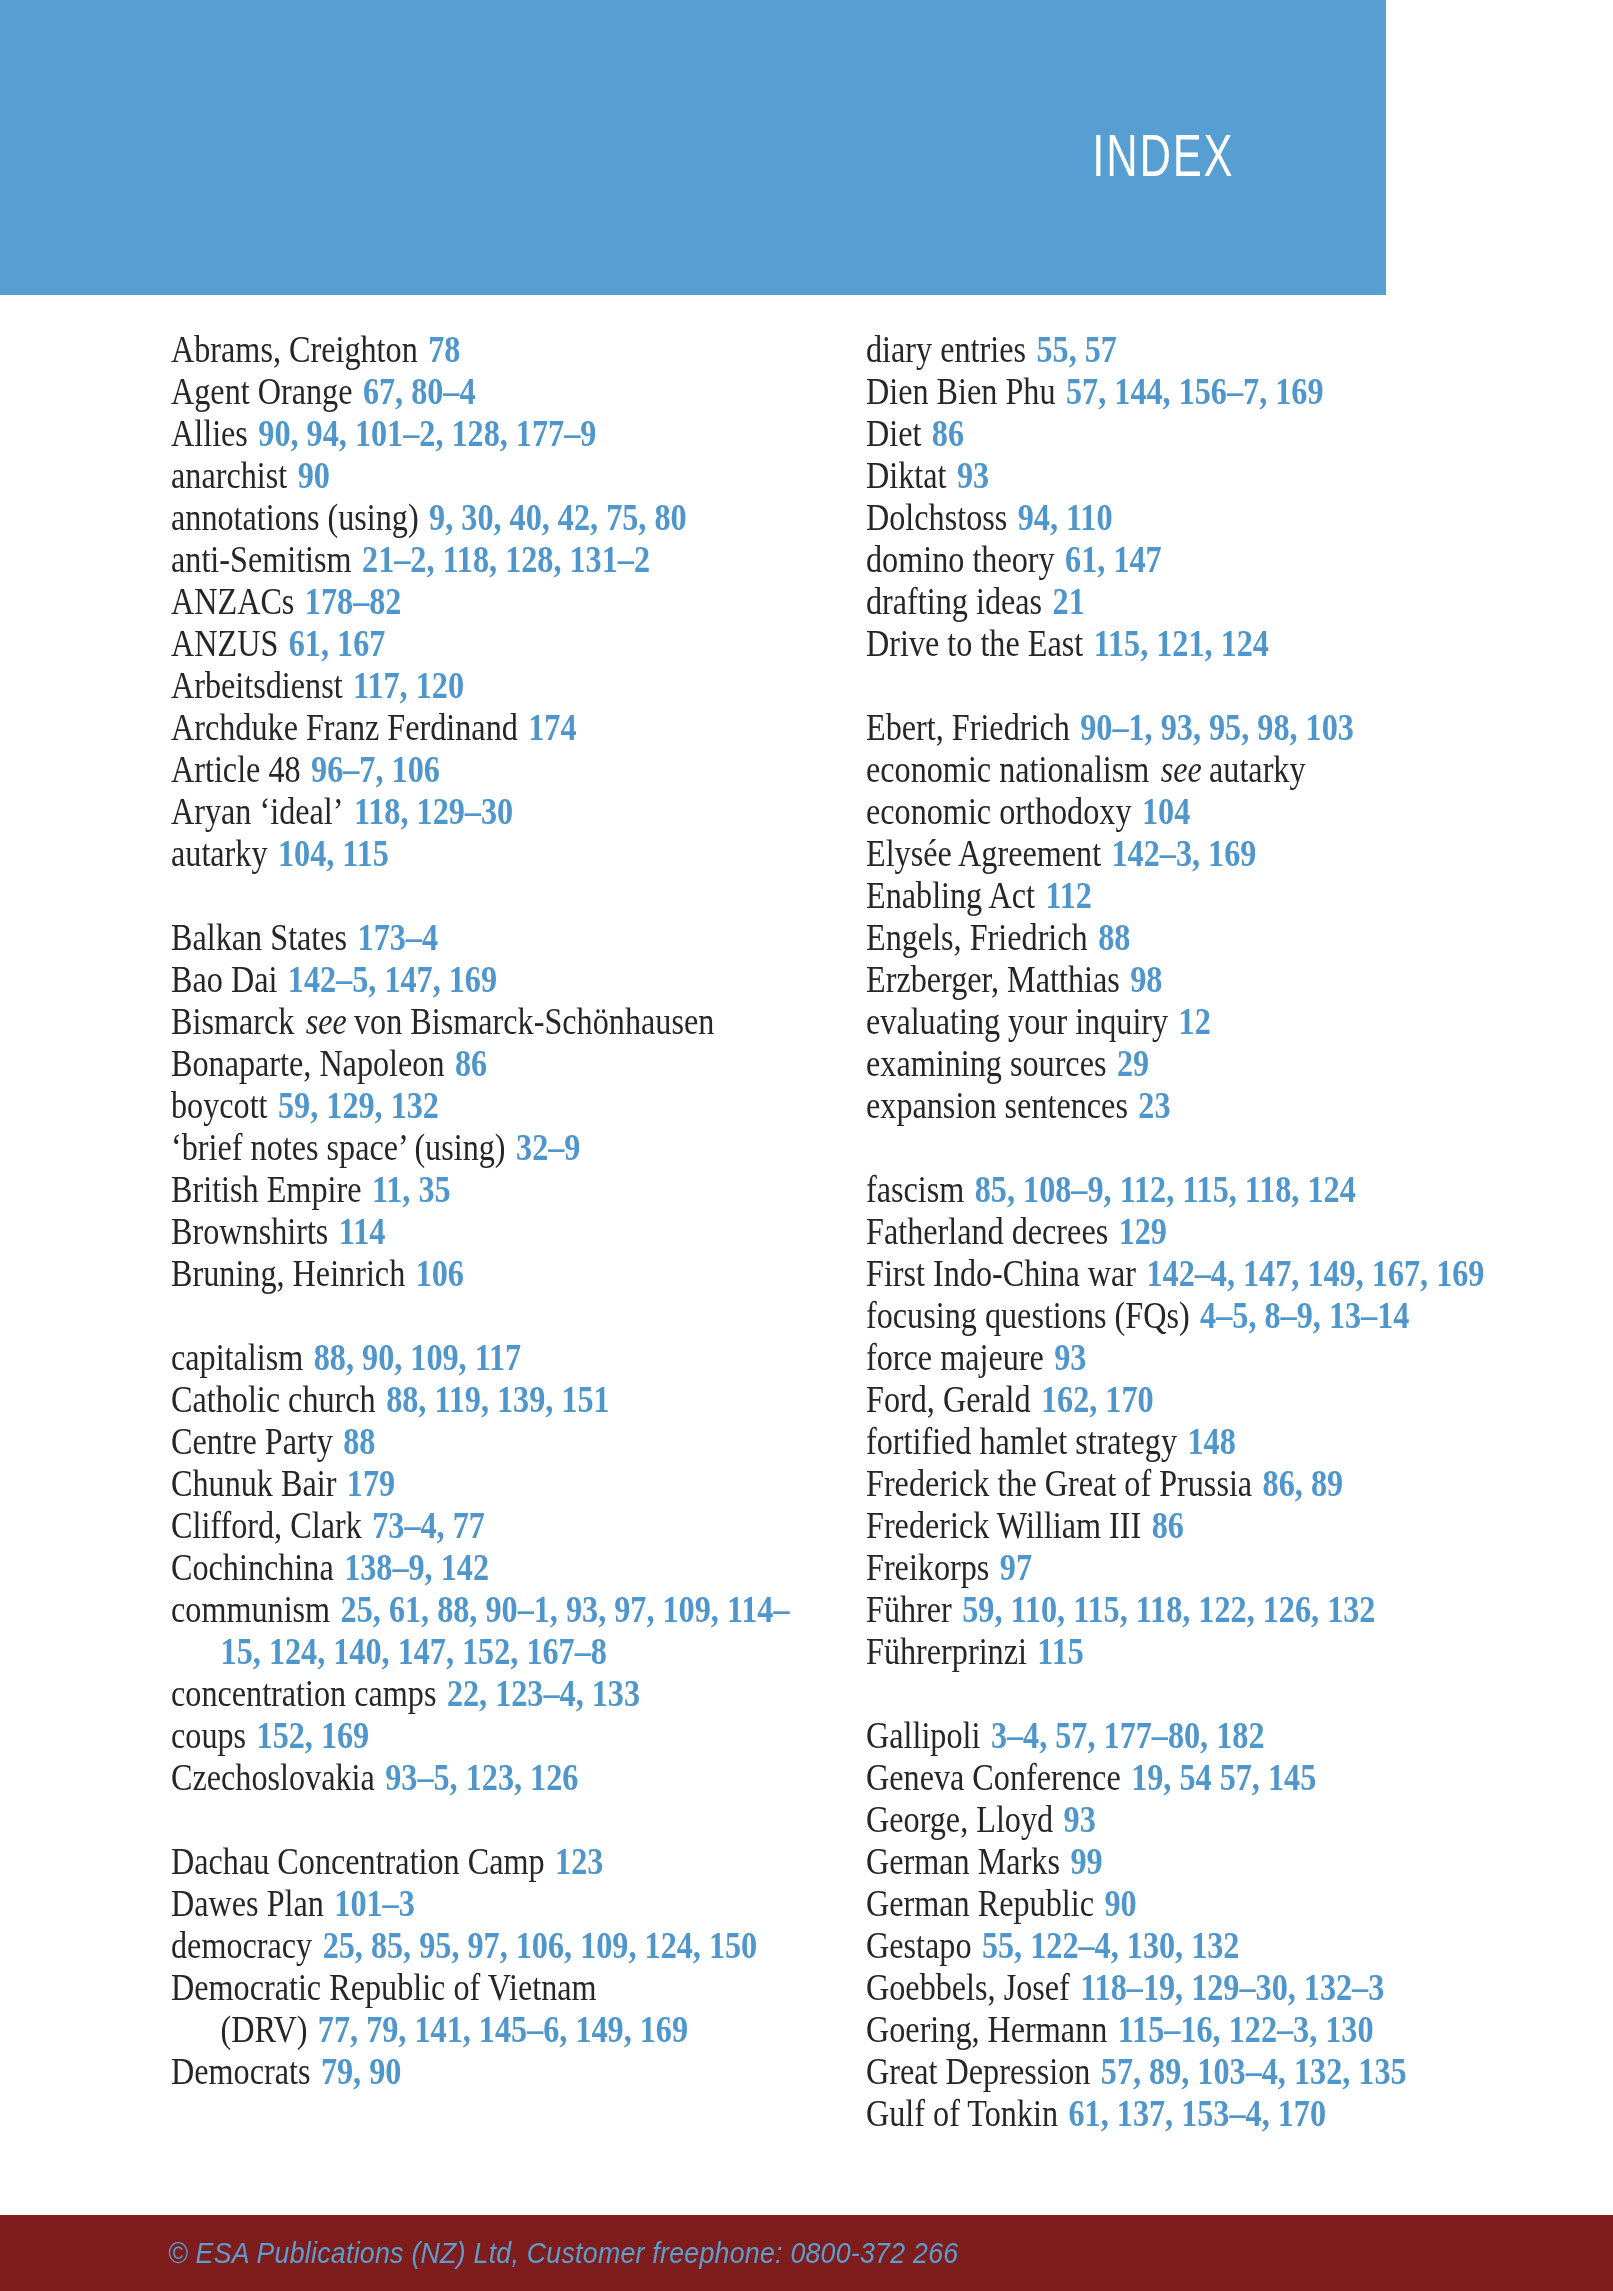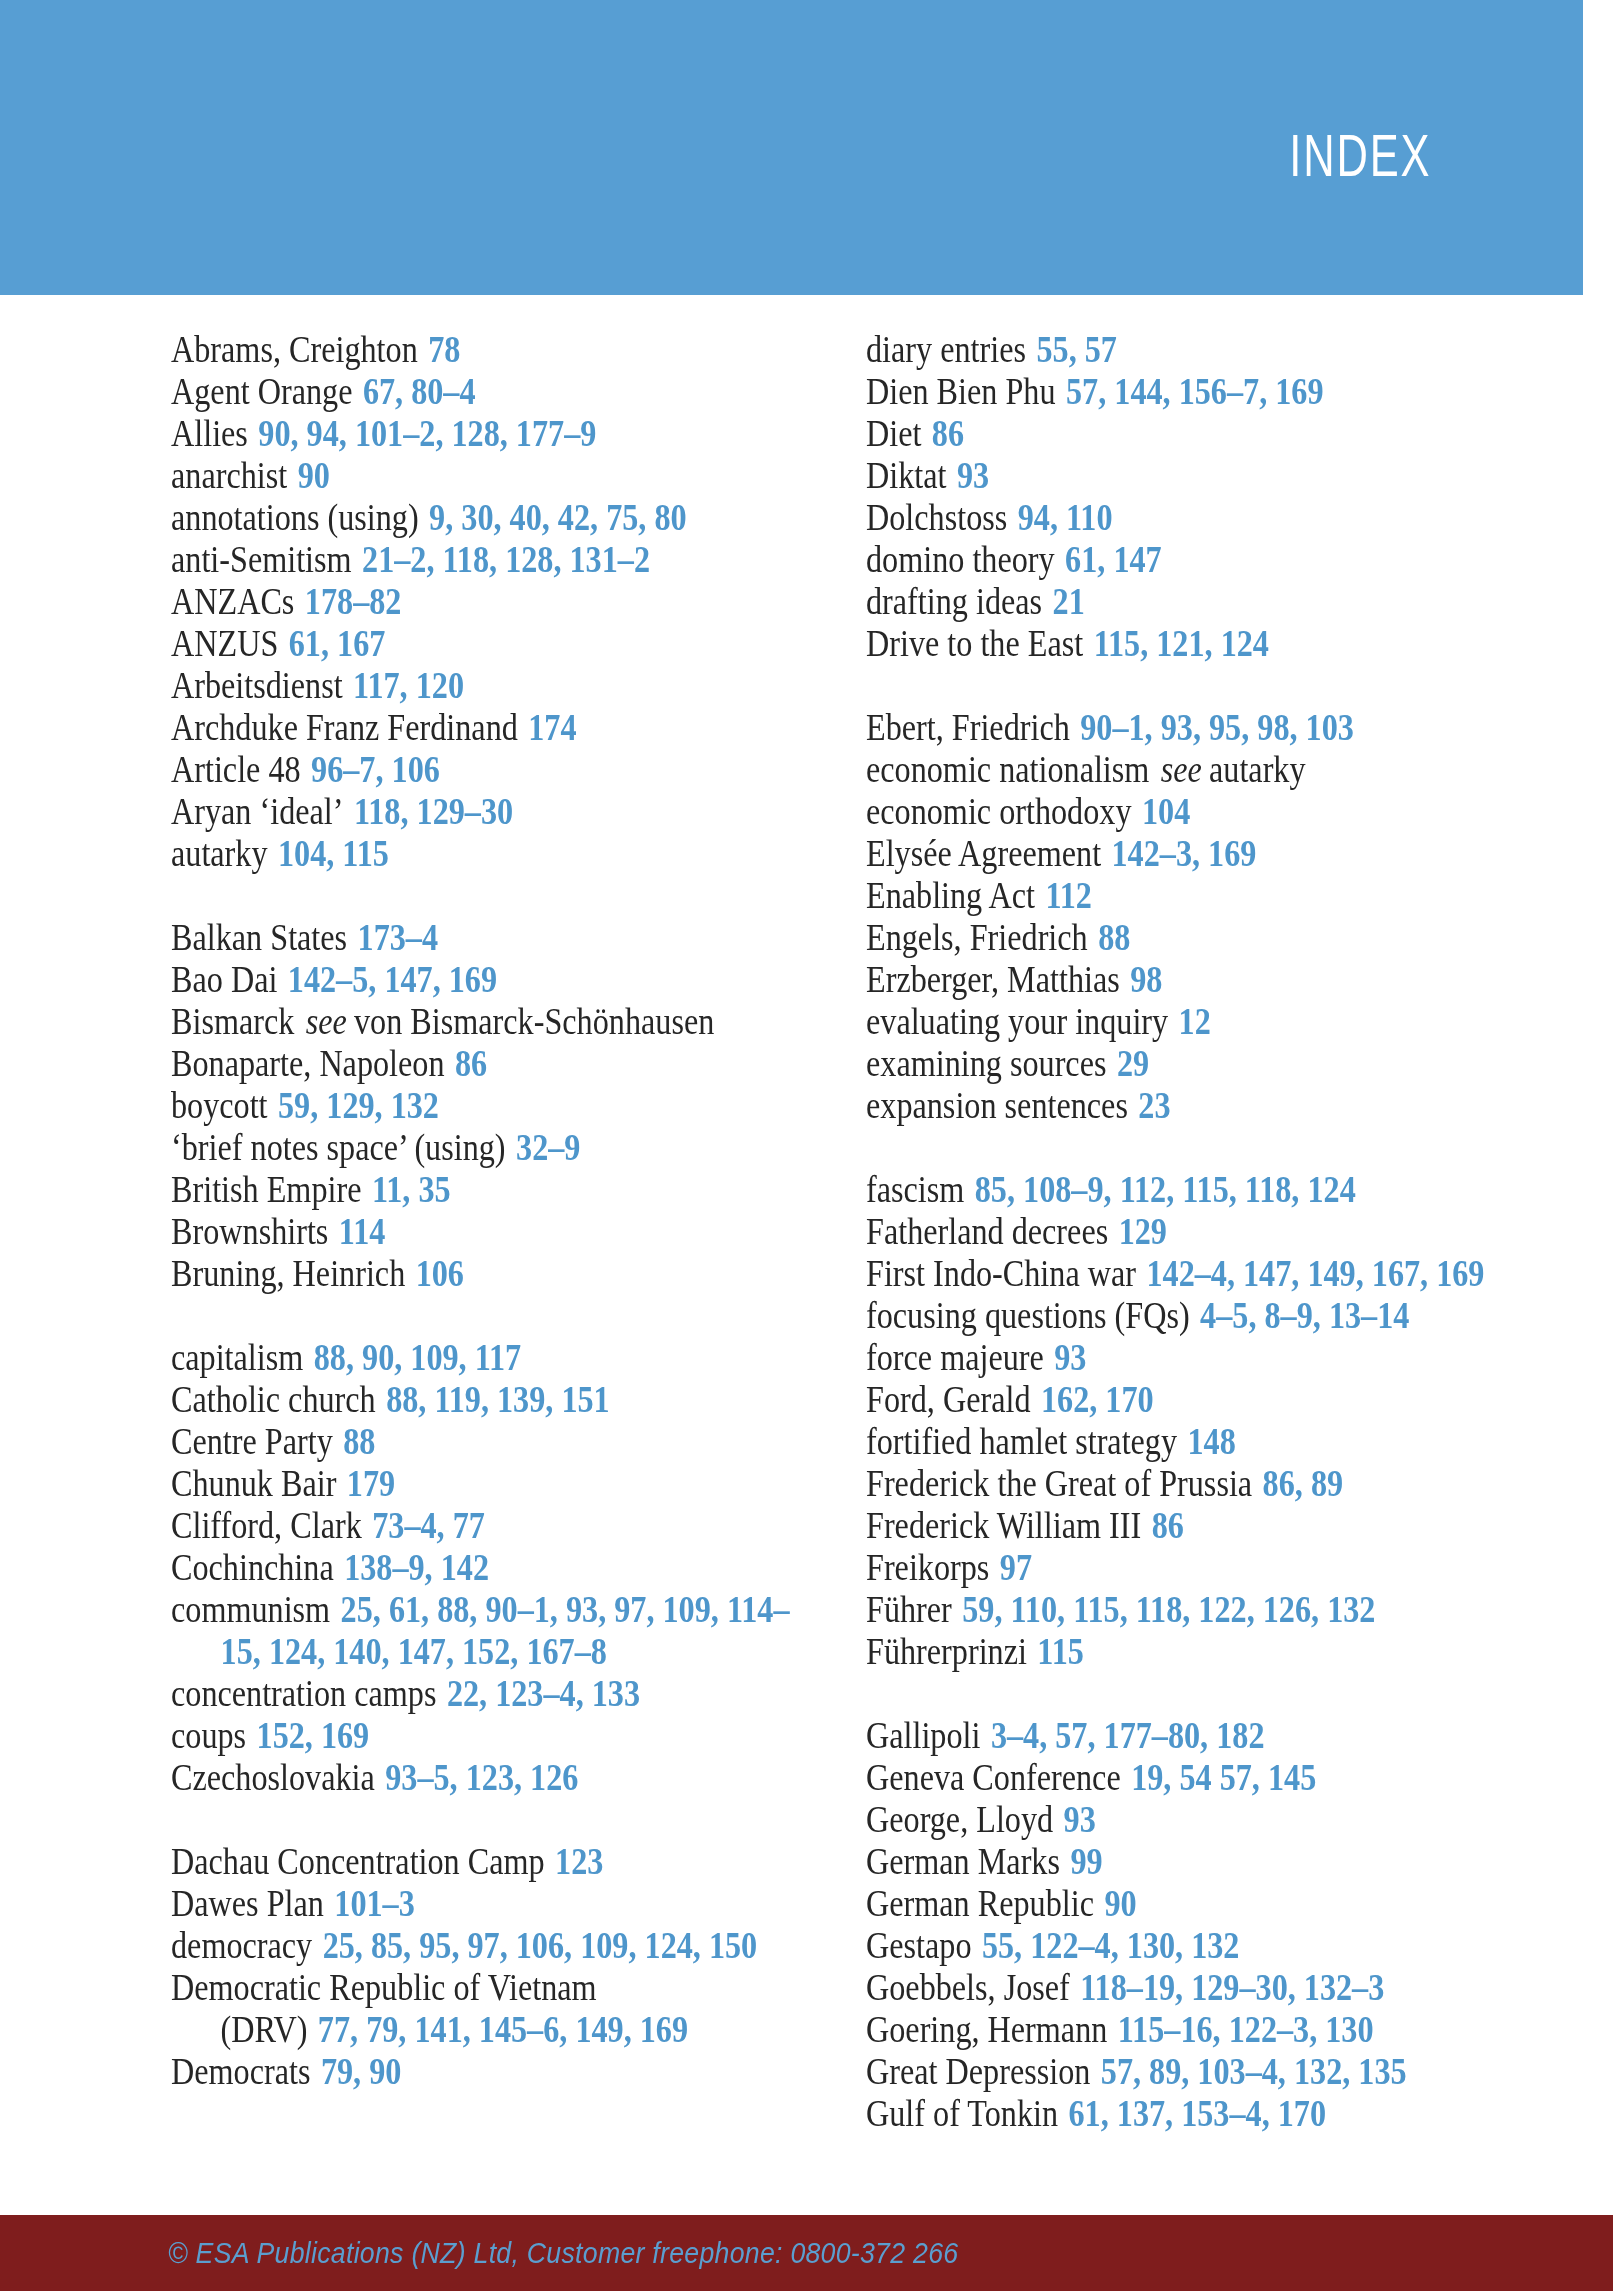--- a/index.html
+++ b/index.html
@@ -2,21 +2,21 @@
 <html style="font-size:14.8px"><head>
 <meta charset="utf-8">
 <style>
   html,body{margin:0;padding:0;}
   body{
     width:1613px;height:2292px;position:relative;overflow:hidden;
     background:#ffffff;
     font-family:"Liberation Serif", serif;
   }
   .header{
-    position:absolute;left:0;top:0;width:1583px;height:295px;
+    position:absolute;left:0;top:0;width:1386px;height:295px;
     background:#579ed3;
   }
   .header-title{
     position:absolute;right:152px;top:126px;
     font-family:"Liberation Sans", sans-serif;
     font-size:53px;line-height:53px;color:#ffffff;
     letter-spacing:2.3px;font-weight:400;
     transform:scaleX(0.82) scaleY(1.12);transform-origin:100% 0;
   }
   .col{

